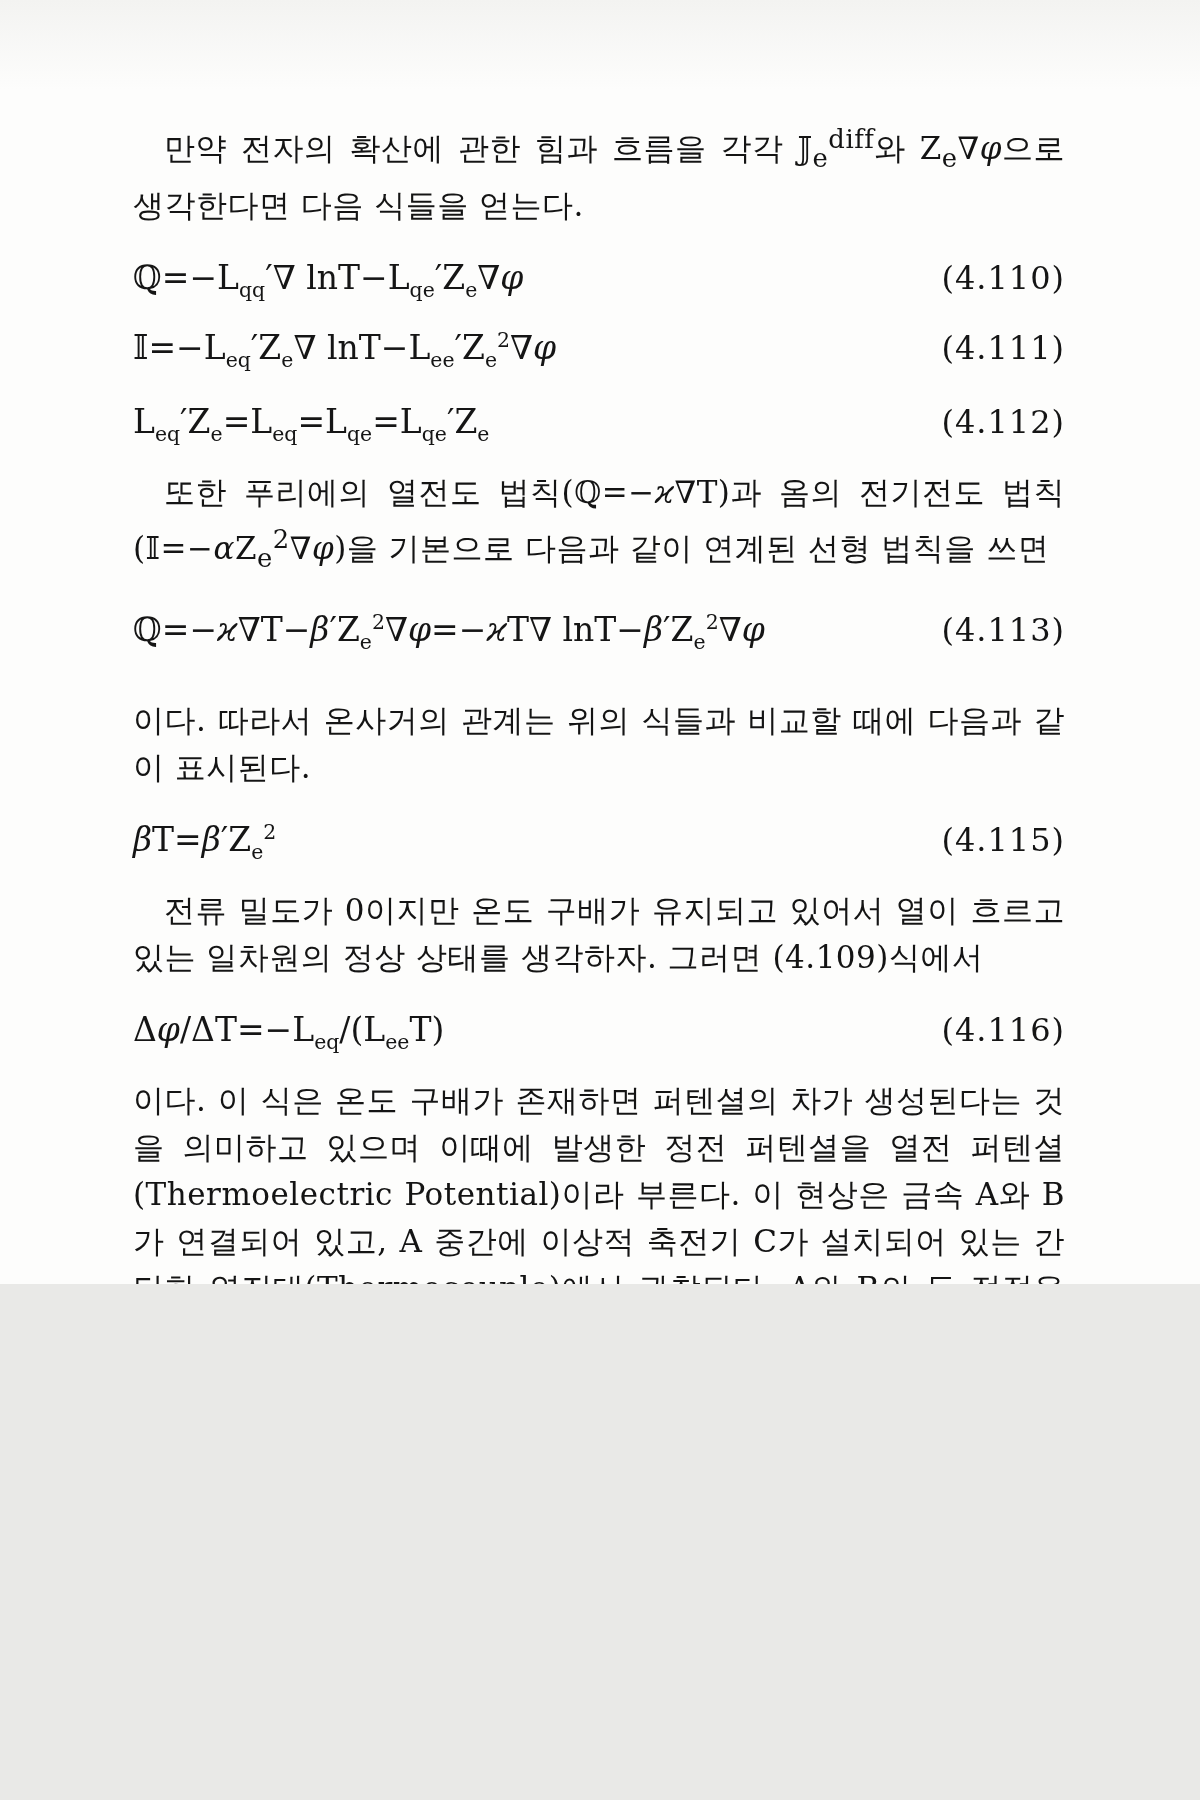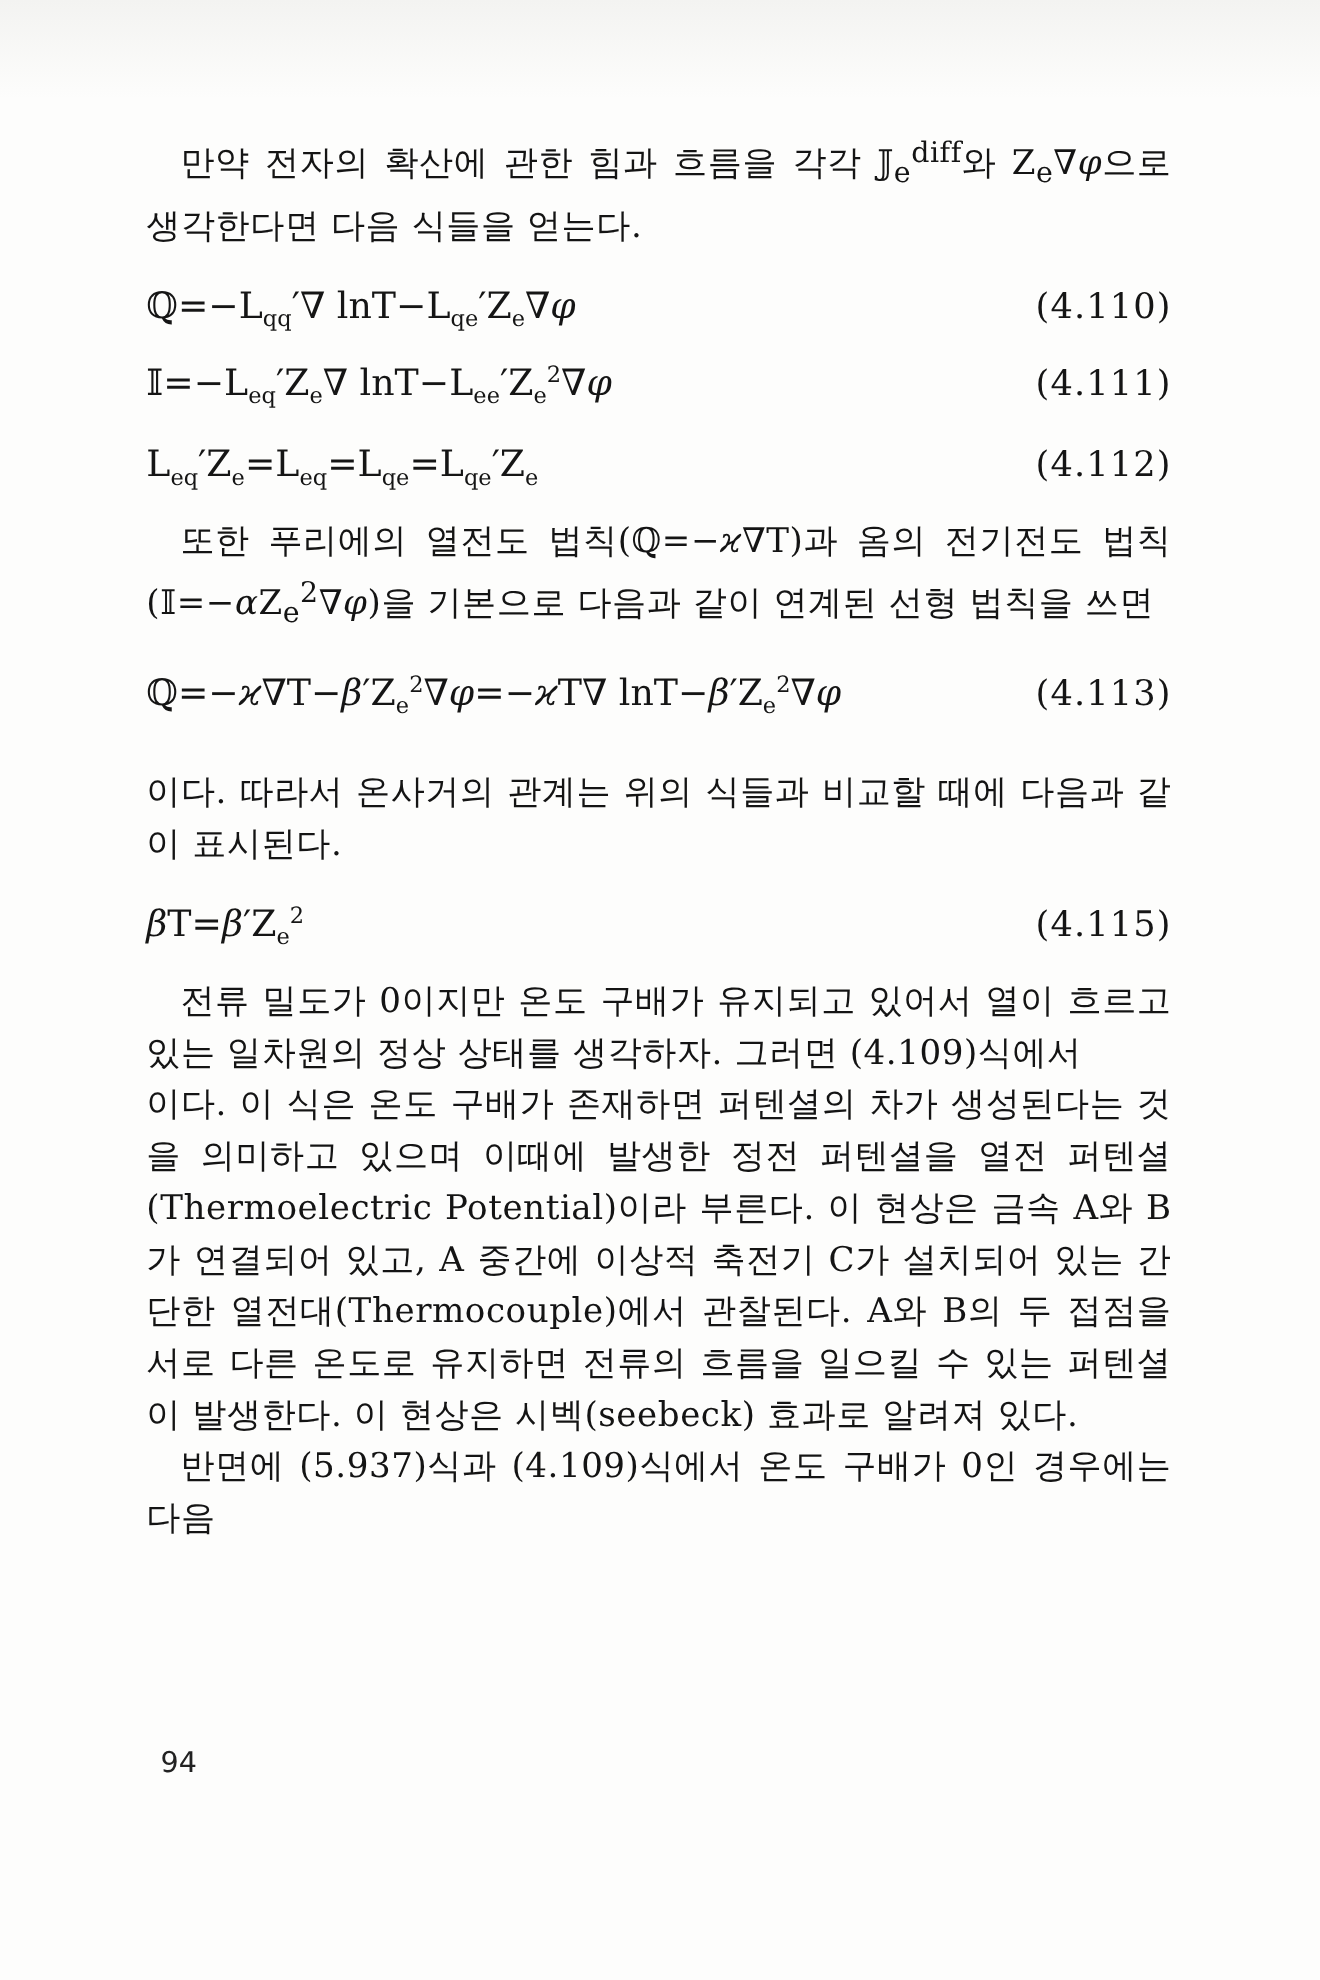--- a/index.html
+++ b/index.html
@@ -3,21 +3,21 @@
 <meta charset="utf-8">
 <style>
   html, body { margin: 0; padding: 0; }
   body {
     width: 1200px; height: 1800px;
     background: #e9e9e7;
     font-family: "DejaVu Serif", "Liberation Serif", serif;
   }
   .page {
     position: relative;
-    width: 1200px; height: 1800px;
+    width: 1200px; height: 1284px;
     background:
       linear-gradient(180deg, #f3f3f1 0px, #fdfdfc 90px),
       #fdfdfc;
     color: #151515;
     overflow: hidden;
   }
   .content {
     position: absolute;
     left: 133px; top: 116px;
     width: 932px;
@@ -99,20 +99,26 @@
 
     <div class="eq-group">
       <div class="eq-row">
         <span class="eq"><i>β</i>T=<i>β</i>′Z<sub>e</sub><sup>2</sup></span>
         <span class="eq-no">(4.115)</span>
       </div>
     </div>
 
     <p class="para indent">전류 밀도가 0이지만 온도 구배가 유지되고 있어서 열이 흐르고 있는 일차원의 정상 상태를 생각하자. 그러면 (4.109)식에서</p>
 
+    <div class="eq-group">
+      <div class="eq-row">
+        <span class="eq">Δ<i>φ</i>/ΔT=−L<sub>eq</sub>/(L<sub>ee</sub>T)</span>
+        <span class="eq-no">(4.116)</span>
+      </div>
+    </div>
 
     <p class="para">이다. 이 식은 온도 구배가 존재하면 퍼텐셜의 차가 생성된다는 것을 의미하고 있으며 이때에 발생한 정전 퍼텐셜을 열전 퍼텐셜 (Thermoelectric Potential)이라 부른다. 이 현상은 금속 A와 B가 연결되어 있고, A 중간에 이상적 축전기 C가 설치되어 있는 간단한 열전대(Thermocouple)에서 관찰된다. A와 B의 두 접점을 서로 다른 온도로 유지하면 전류의 흐름을 일으킬 수 있는 퍼텐셜이 발생한다. 이 현상은 시벡(seebeck) 효과로 알려져 있다.</p>
 
     <p class="para indent">반면에 (5.937)식과 (4.109)식에서 온도 구배가 0인 경우에는 다음</p>
 
   </div>
 
   <div class="page-number">94</div>
 </div>
 

